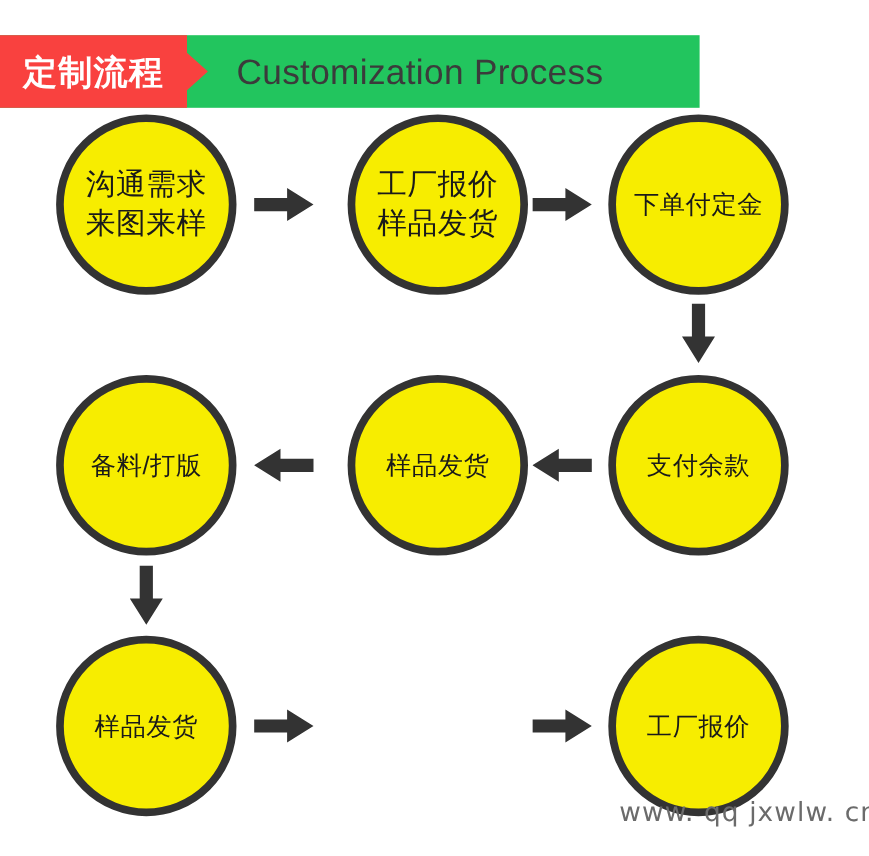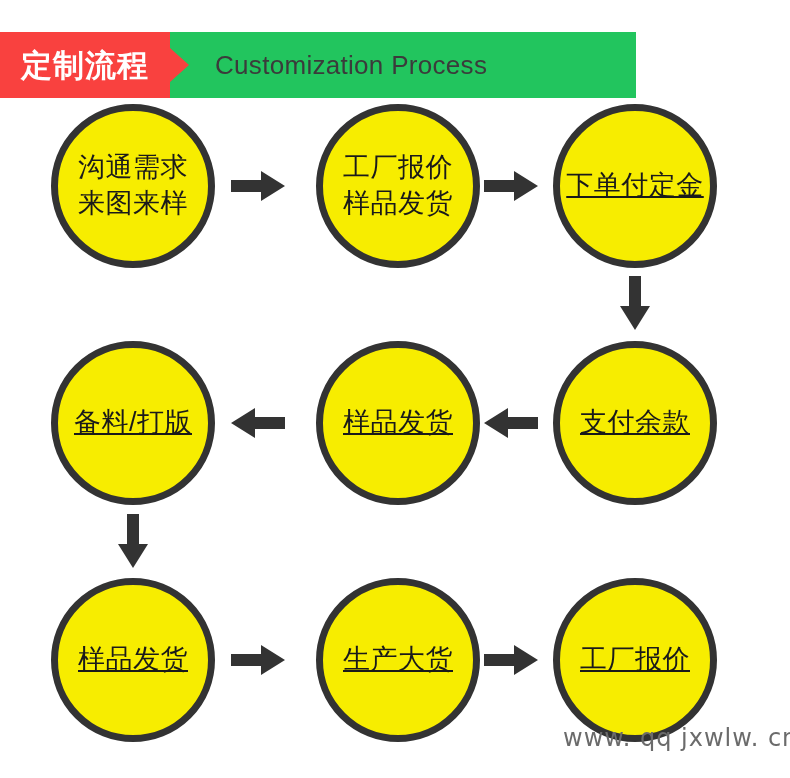--- a/index.html
+++ b/index.html
@@ -54,21 +54,21 @@
     border-left: 19px solid #f9413f;
   }
   .header-subtitle {
     position: absolute;
     left: 215px;
     top: 0;
     height: 66px;
     display: flex;
     align-items: center;
     color: #3b3b3b;
-    font-size: 26px;
+    font-size: 32px;
     letter-spacing: 0.3px;
   }
 
   
   .flow {
     position: absolute;
     left: 0;
     top: 78px;
     width: 790px;
     height: 700px;
@@ -87,22 +87,21 @@
     justify-content: center;
     color: #1a1a1a;
   }
   .node .line {
     font-size: 27px;
     line-height: 1.32;
     white-space: nowrap;
     letter-spacing: 0.5px;
   }
   .node.single .line {
-    font-size: 27px;
-    text-decoration: underline;
+    font-size: 23px;
   }
 
   
   .r1 { top: 26px; }
   .r2 { top: 263px; }
   .r3 { top: 500px; }
   .c1 { left: 51px; }
   .c2 { left: 316px; }
   .c3 { left: 553px; }
 
@@ -221,23 +220,20 @@
   <div class="node r3 c1 single">
     <span class="line">样品发货</span>
   </div>
 
   <div class="arrow arrow-h a-r3-1">
     <svg width="56" height="34" viewBox="0 0 56 34" aria-hidden="true">
       <polygon points="0,11 30,11 30,2 54,17 30,32 30,23 0,23" fill="#333333"></polygon>
     </svg>
   </div>
 
-  <div class="node r3 c2 single">
-    <span class="line">生产大货</span>
-  </div>
 
   <div class="arrow arrow-h a-r3-2">
     <svg width="56" height="34" viewBox="0 0 56 34" aria-hidden="true">
       <polygon points="0,11 30,11 30,2 54,17 30,32 30,23 0,23" fill="#333333"></polygon>
     </svg>
   </div>
 
   <div class="node r3 c3 single">
     <span class="line">工厂报价</span>
   </div>

